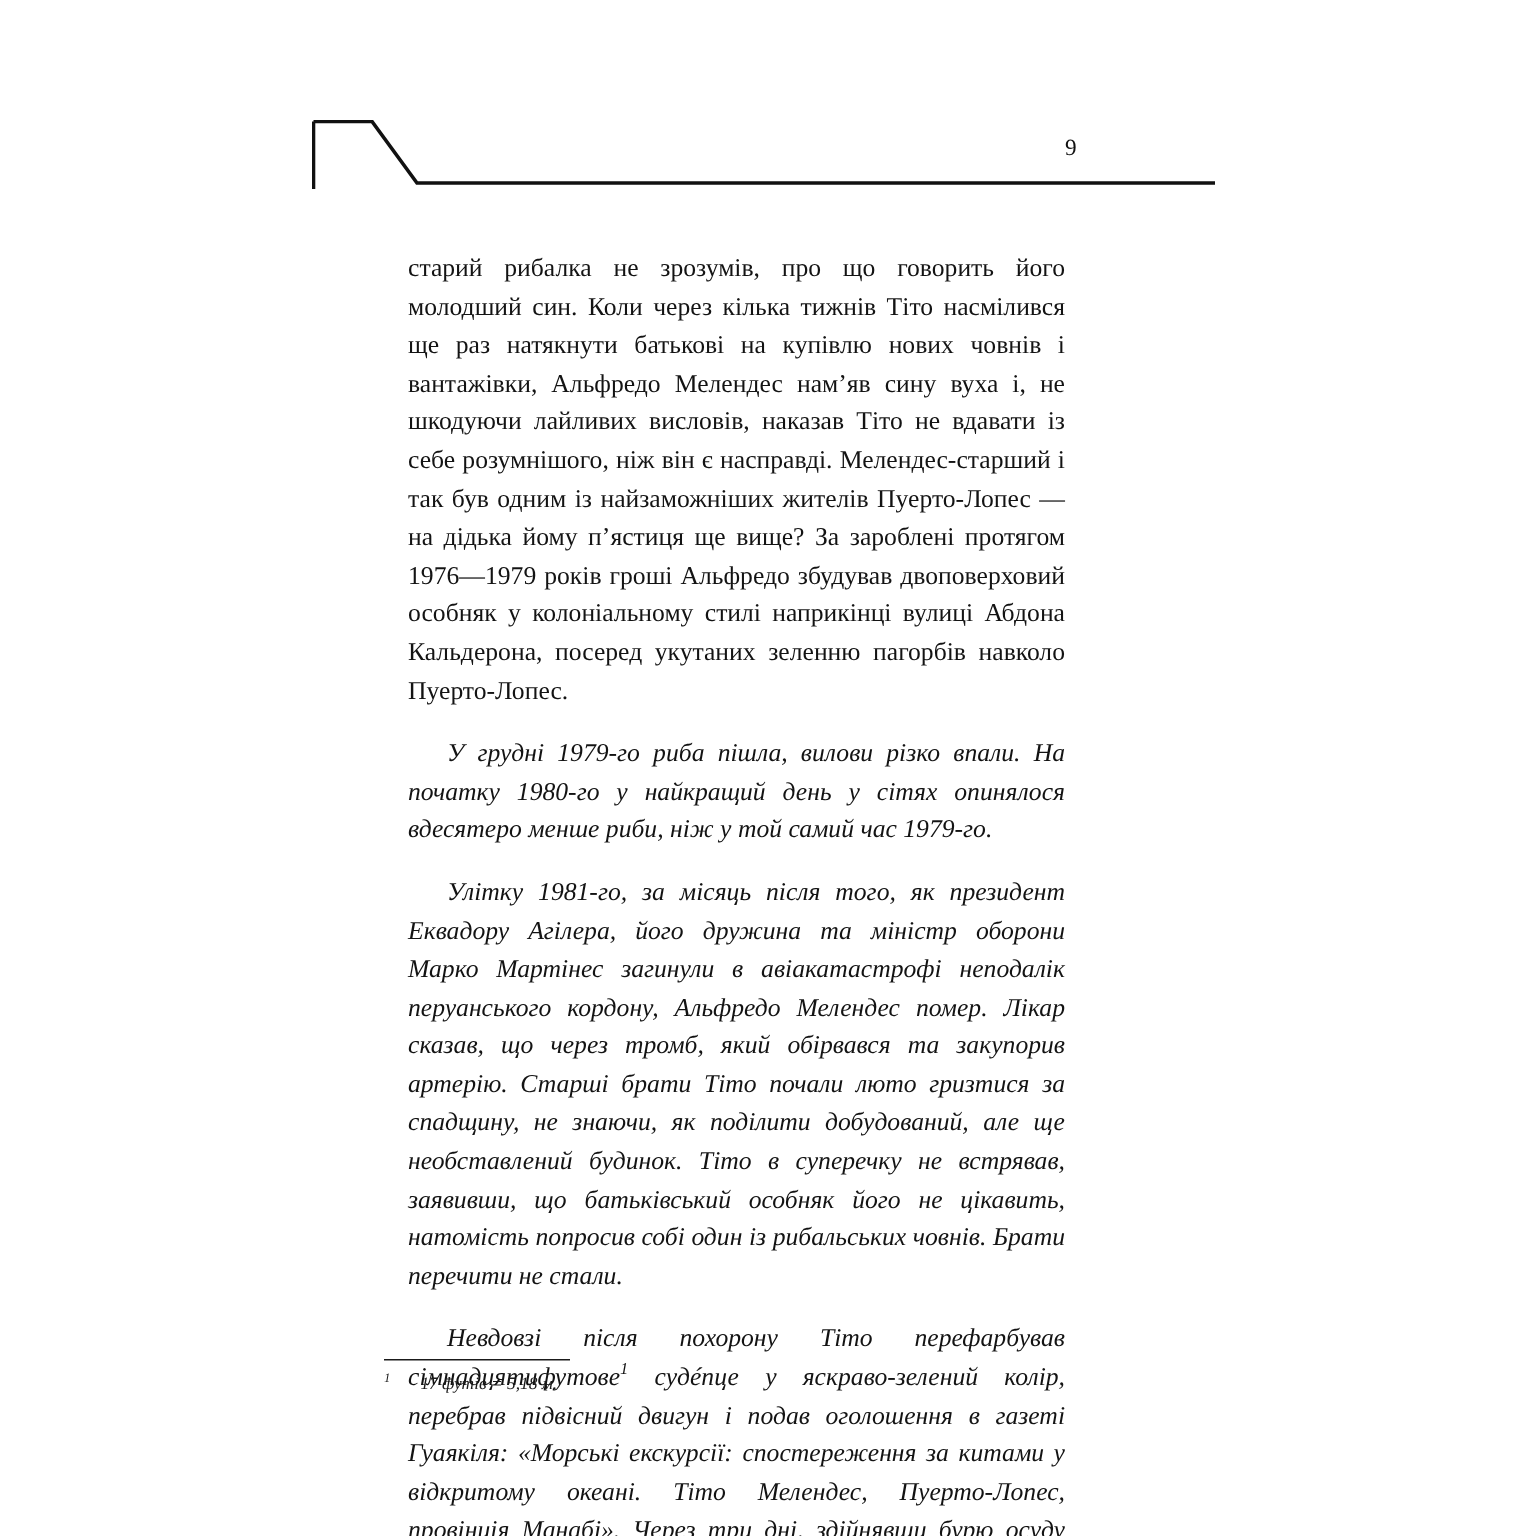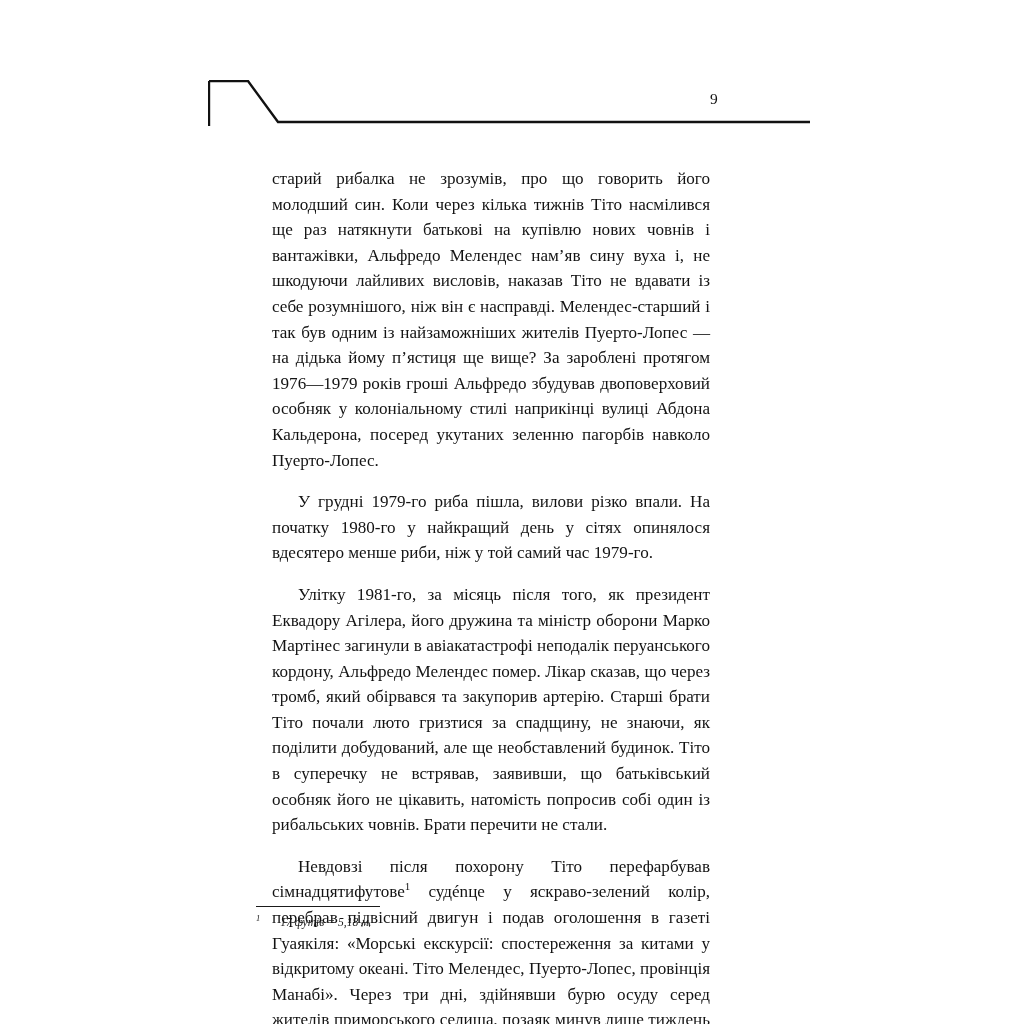--- a/index.html
+++ b/index.html
@@ -59,20 +59,21 @@
     margin: 16px;
     font-size: 17.1px;
     line-height: 25.6px;
     text-align: justify;
     text-justify: inter-word;
     hyphens: manual;
     color: #131313;
   }
   .para.indent {
     text-indent: 26px;
+    font-style: italic;
   }
   .fn-ref {
     font-size: 11px;
     vertical-align: super;
     line-height: 0;
   }
 
   
   .footnote {
     position: absolute;

